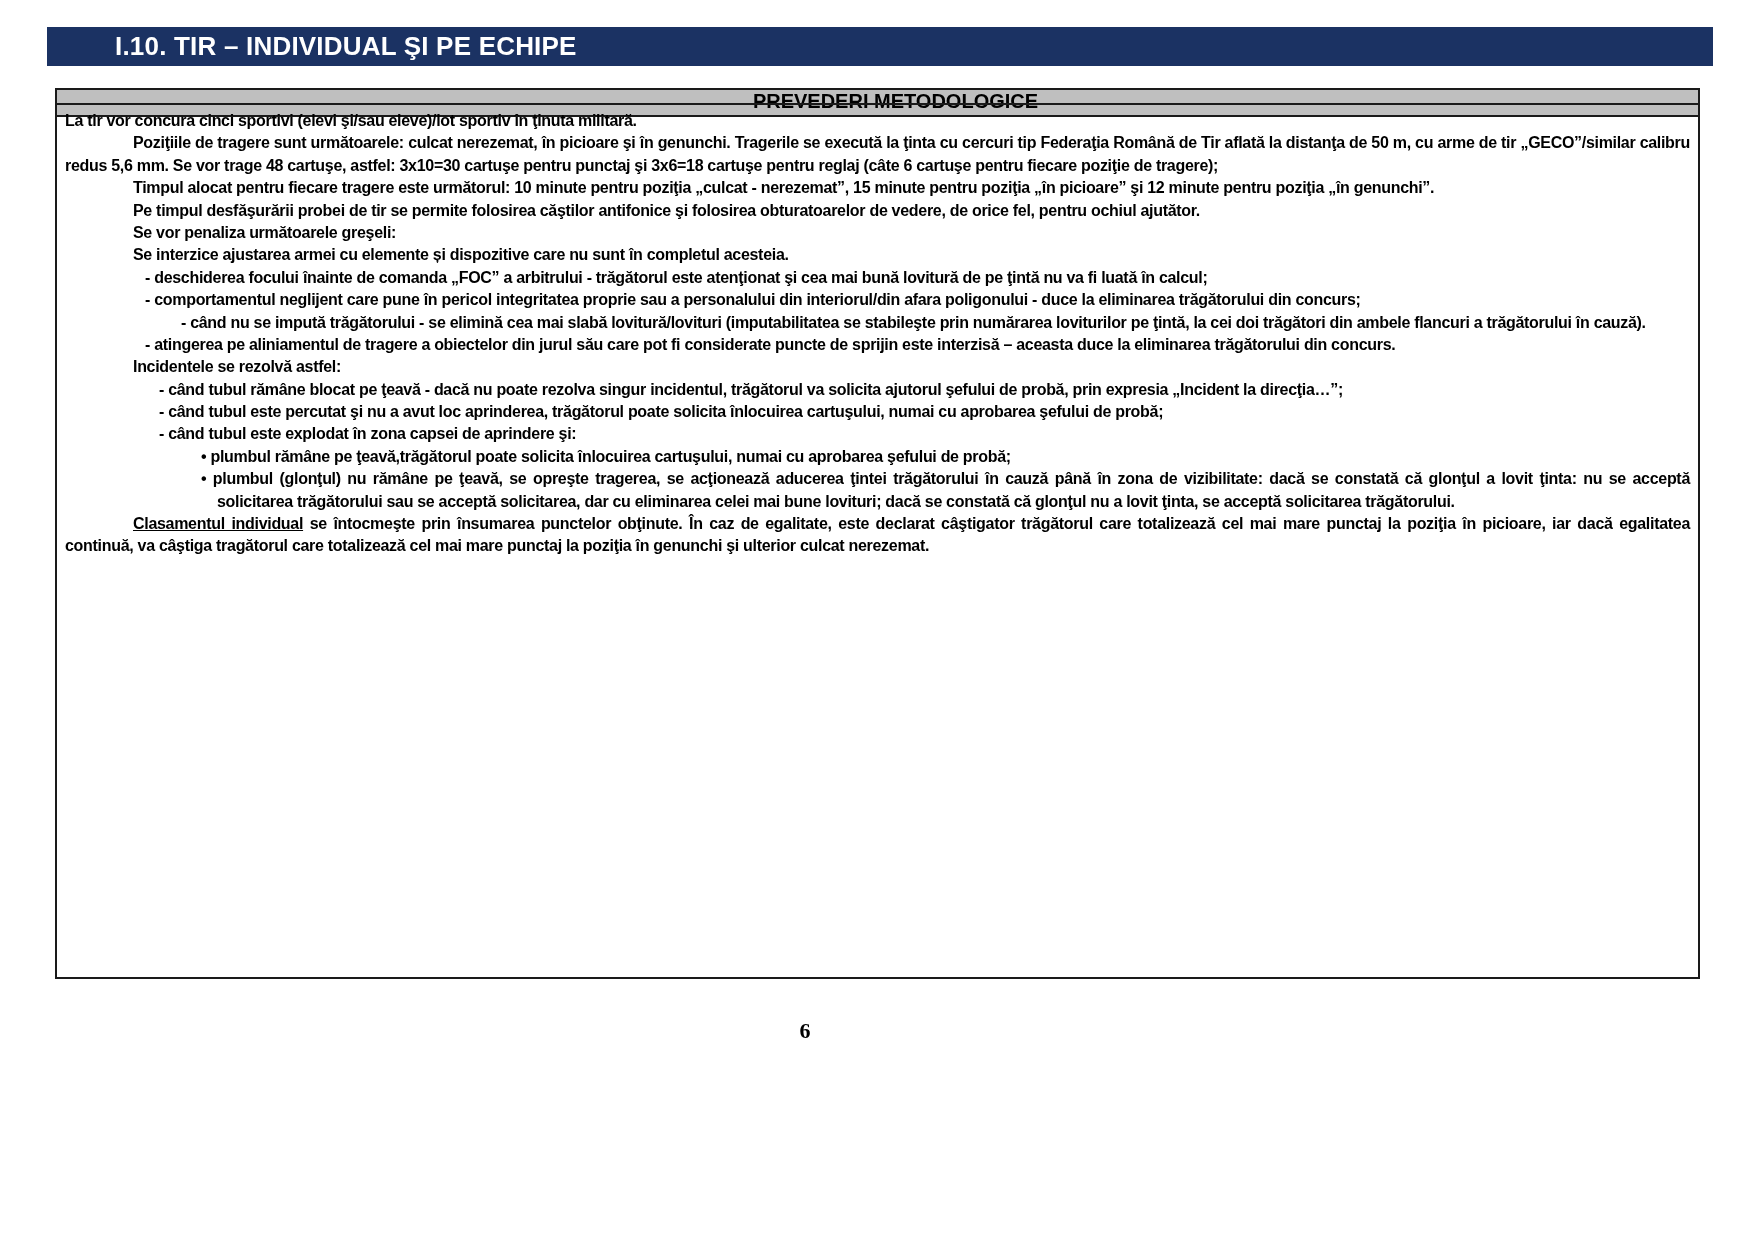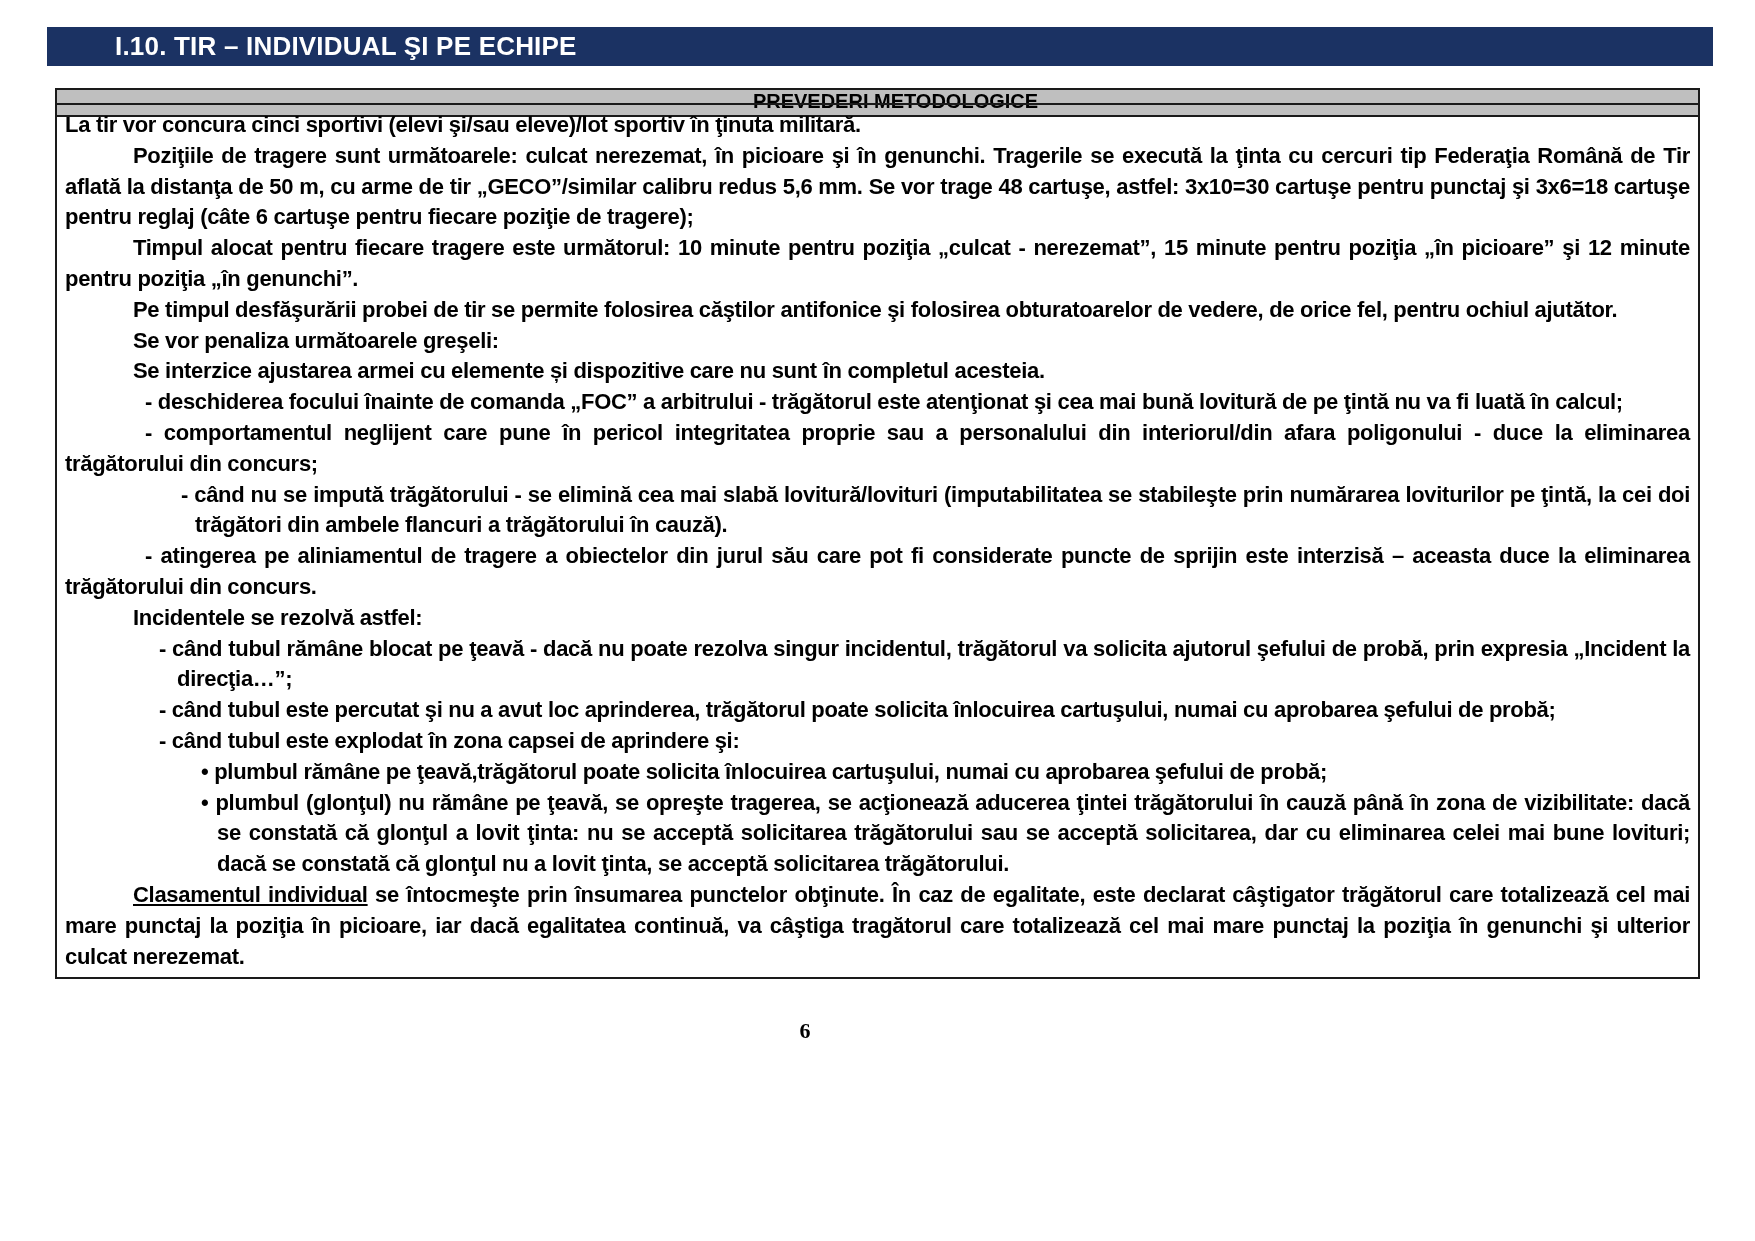--- a/index.html
+++ b/index.html
@@ -30,21 +30,21 @@
     display: flex; align-items: flex-start; justify-content: center; padding-left: 36px;
   }
   .subbar .sub-text { font-weight: bold; font-size: 20px; }
   .bodybox {
     position: absolute; left: 55px; top: 103px;
     width: 1645px; height: 876px;
     border: 2px solid #1a1a1a;
     box-sizing: border-box;
     padding: 5px 8px 5px 8px;
     font-weight: bold;
-    font-size: 22px;
+    font-size: 16px;
     line-height: 1.40;
     letter-spacing: -0.3px;
     overflow: hidden;
   }
   .bodybox p { margin: 0; text-align: justify; }
   .ind  { text-indent: 68px; }
   .d1   { text-indent: 80px; }
   .d2   { padding-left: 130px; text-indent: -14px; }
   .d3   { padding-left: 112px; text-indent: -18px; }
   .bul  { padding-left: 152px; text-indent: -16px; }

